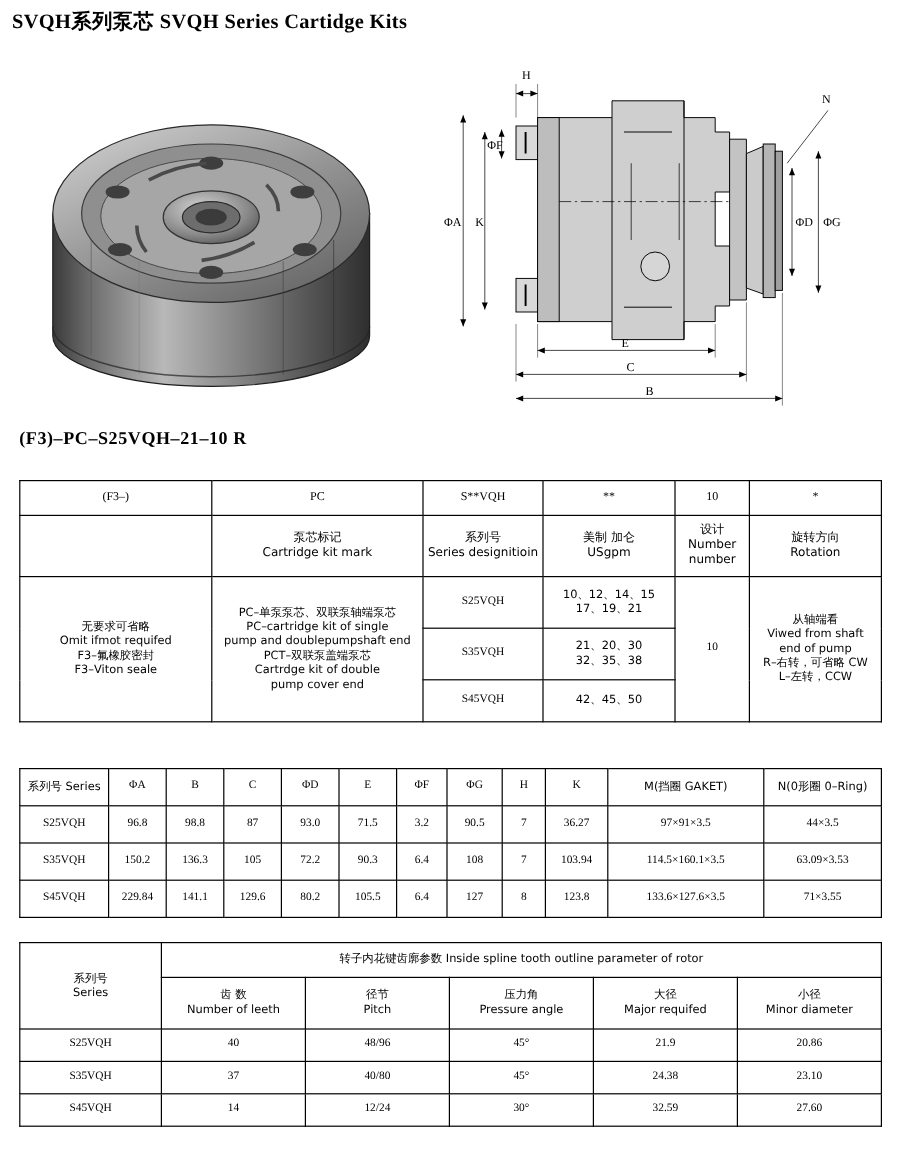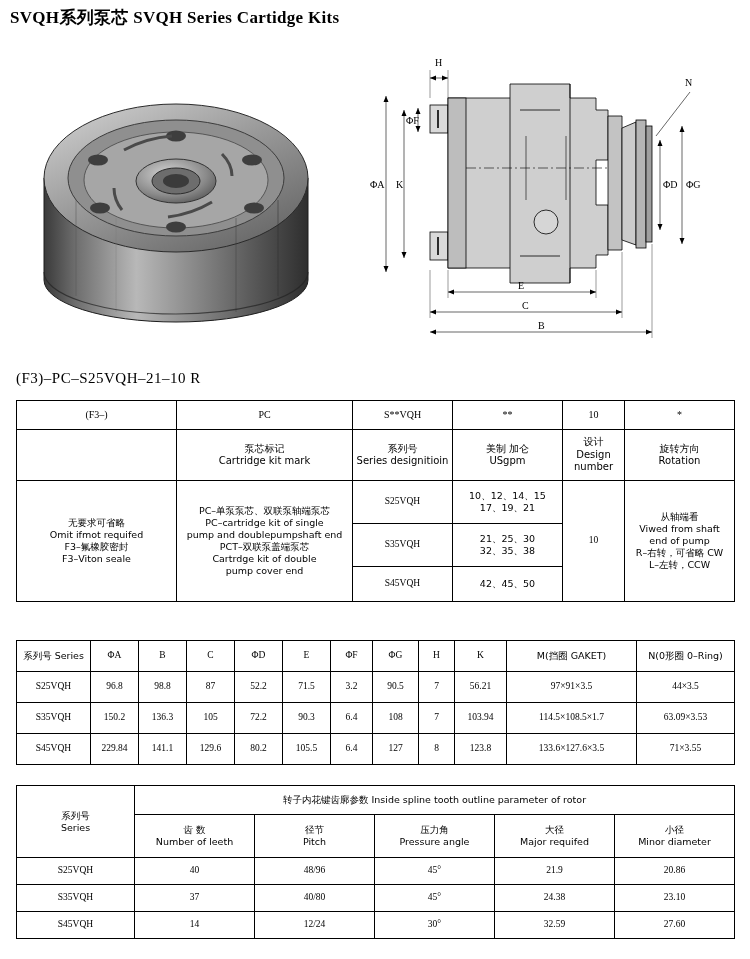--- a/index.html
+++ b/index.html
@@ -43,23 +43,23 @@
     position: absolute;
     left: 360px;
     top: 40px;
     width: 380px;
     height: 300px;
   }
   
   .model-code {
     position: absolute;
     left: 16px;
-    top: 370px;
+    top: 358px;
     font-size: 15px;
-    font-weight: normal;
+    font-weight: bold;
     letter-spacing: 0.5px;
   }
   
   table.grid {
     border-collapse: collapse;
     font-size: 9.5px;
     table-layout: fixed;
   }
   table.grid td, table.grid th {
     border: 1px solid #000;
@@ -279,21 +279,21 @@
       </tr>
       <tr class="t1-r2">
         <td></td>
         <td class="cn lh" style="white-space:pre-line">泵芯标记
 Cartridge kit mark</td>
         <td class="cn lh" style="white-space:pre-line">系列号
 Series designitioin</td>
         <td class="cn lh" style="white-space:pre-line">美制 加仑
 USgpm</td>
         <td class="cn lh" style="white-space:pre-line">设计
-Design
+Number
 number</td>
         <td class="cn lh" style="white-space:pre-line">旋转方向
 Rotation</td>
       </tr>
       <tr class="t1-body">
         <td rowspan="3" class="cn lh" style="white-space:pre-line">无要求可省略
 Omit ifmot requifed
 F3–氟橡胶密封
 F3–Viton seale</td>
         <td rowspan="3" class="cn lh" style="white-space:pre-line">PC–单泵泵芯、双联泵轴端泵芯
@@ -307,21 +307,21 @@
 17、19、21</td>
         <td rowspan="3">10</td>
         <td rowspan="3" class="cn lh" style="white-space:pre-line">从轴端看
 Viwed from shaft
 end of pump
 R–右转，可省略 CW
 L–左转，CCW</td>
       </tr>
       <tr class="t1-body">
         <td style="height:38px">S35VQH</td>
-        <td class="cn lh" style="height:38px;white-space:pre-line">21、25、30
+        <td class="cn lh" style="height:38px;white-space:pre-line">21、20、30
 32、35、38</td>
       </tr>
       <tr class="t1-body">
         <td style="height:30px">S45VQH</td>
         <td class="cn lh" style="height:30px;white-space:pre-line">42、45、50</td>
       </tr>
     </tbody>
   </table>
 
   <table class="grid table-dim">
@@ -352,41 +352,41 @@
         <td>H</td>
         <td>K</td>
         <td class="cn">M(挡圈 GAKET)</td>
         <td class="cn">N(0形圈 0–Ring)</td>
       </tr>
       <tr>
         <td>S25VQH</td>
         <td>96.8</td>
         <td>98.8</td>
         <td>87</td>
-        <td>52.2</td>
+        <td>93.0</td>
         <td>71.5</td>
         <td>3.2</td>
         <td>90.5</td>
         <td>7</td>
-        <td>56.21</td>
+        <td>36.27</td>
         <td>97×91×3.5</td>
         <td>44×3.5</td>
       </tr>
       <tr>
         <td>S35VQH</td>
         <td>150.2</td>
         <td>136.3</td>
         <td>105</td>
         <td>72.2</td>
         <td>90.3</td>
         <td>6.4</td>
         <td>108</td>
         <td>7</td>
         <td>103.94</td>
-        <td>114.5×108.5×1.7</td>
+        <td>114.5×160.1×3.5</td>
         <td>63.09×3.53</td>
       </tr>
       <tr>
         <td>S45VQH</td>
         <td>229.84</td>
         <td>141.1</td>
         <td>129.6</td>
         <td>80.2</td>
         <td>105.5</td>
         <td>6.4</td>

